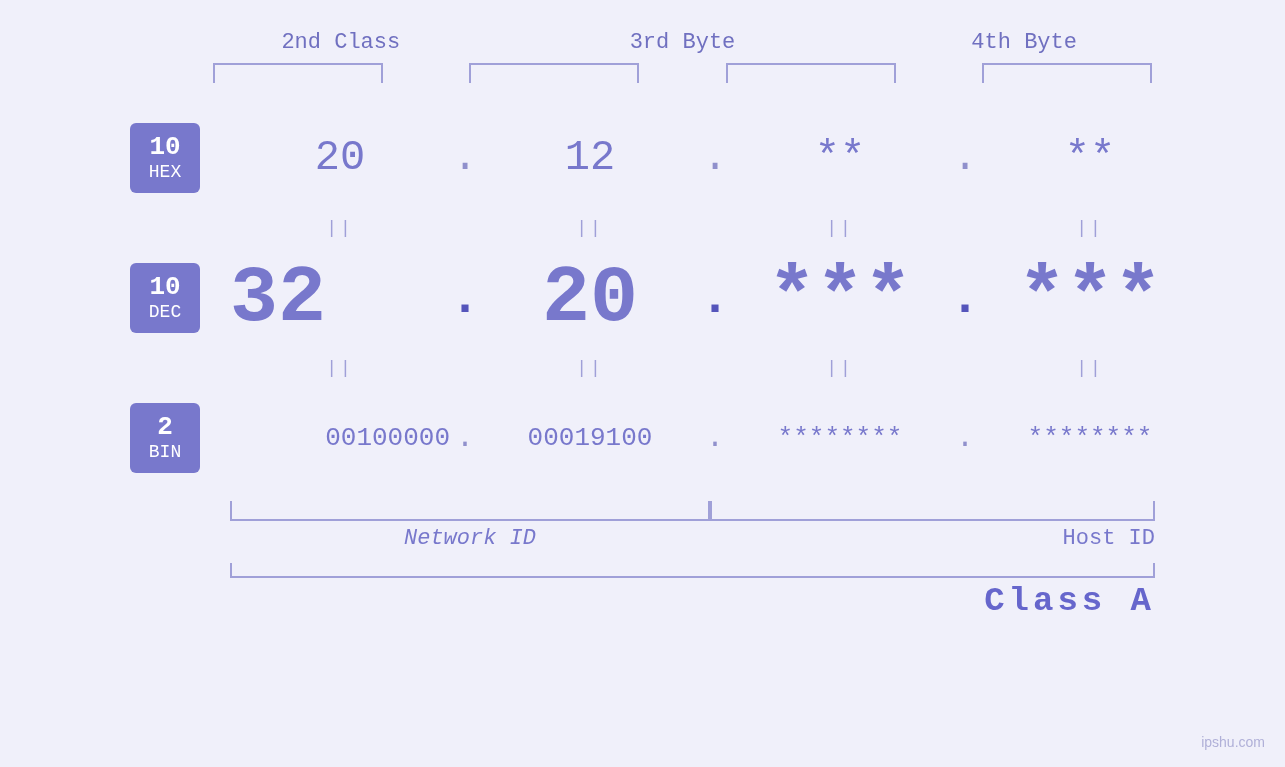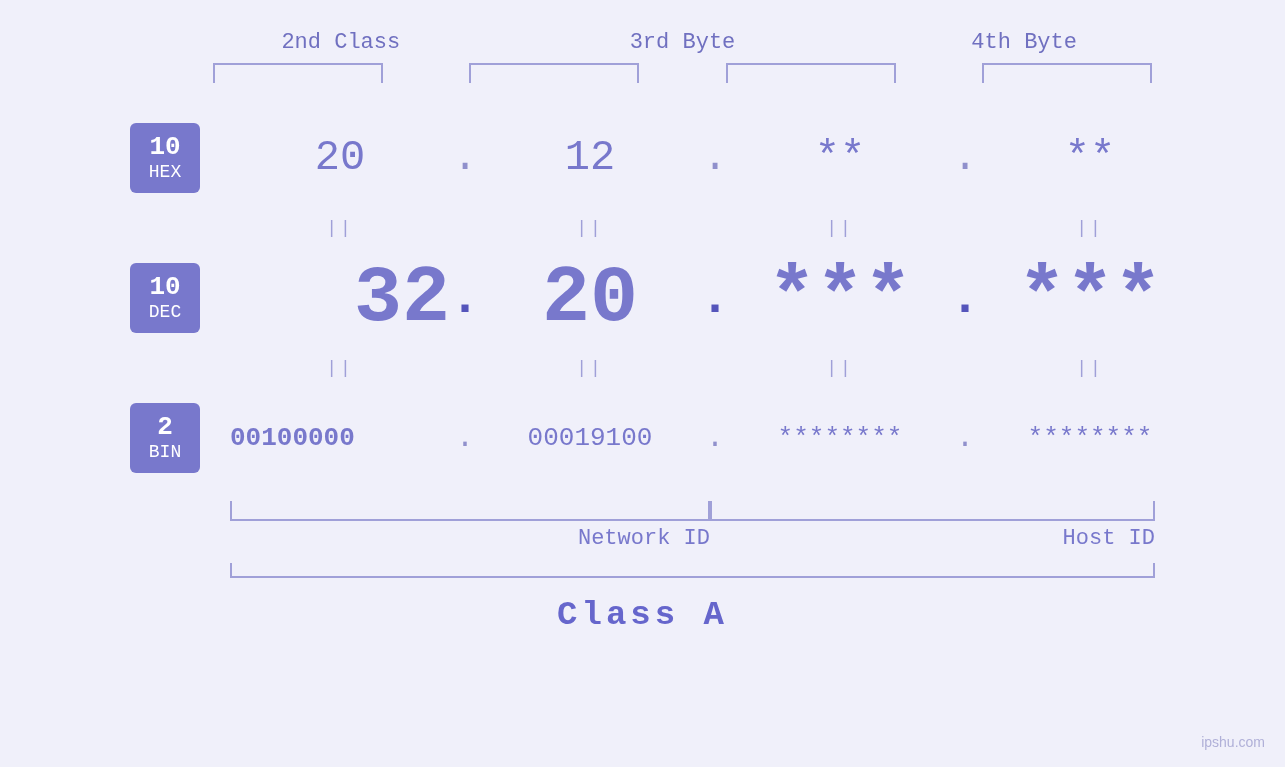--- a/index.html
+++ b/index.html
@@ -221,21 +221,21 @@
   </div>
 
   <div class="full-row" style="margin-top:5px;">
     <div class="spacer">
       <div class="badge">
         <span class="badge-number">10</span>
         <span class="badge-label">DEC</span>
       </div>
     </div>
     <div class="values-section">
-      <div style="width:220px; text-align:right;">
+      <div style="width:220px; text-align:left;">
         <span class="cell-value dec-value">32</span>
       </div>
       <div style="width:30px; text-align:center;">
         <span class="dot-dec">.</span>
       </div>
       <div style="width:220px; text-align:center;">
         <span class="cell-value dec-value">20</span>
       </div>
       <div style="width:30px; text-align:center;">
         <span class="dot-dec">.</span>
@@ -274,21 +274,21 @@
   </div>
 
   <div class="full-row" style="margin-top:5px;">
     <div class="spacer">
       <div class="badge">
         <span class="badge-number">2</span>
         <span class="badge-label">BIN</span>
       </div>
     </div>
     <div class="values-section">
-      <div style="width:220px; text-align:left;font-weight:bold;">
+      <div style="width:220px; text-align:right;">
         <span class="cell-value bin-value">00100000</span>
       </div>
       <div style="width:30px; text-align:center;">
         <span class="dot-bin">.</span>
       </div>
       <div style="width:220px; text-align:center;">
         <span class="cell-value bin-value">00019100</span>
       </div>
       <div style="width:30px; text-align:center;">
         <span class="dot-bin">.</span>
@@ -310,34 +310,34 @@
 
     <div style="display:flex; flex:1;">
       <div style="width:480px; height:20px; border-bottom:2px solid #a0a0d8; border-left:2px solid #a0a0d8; border-right:2px solid #a0a0d8;"></div>
 
       <div style="flex:1; height:20px; border-bottom:2px solid #a0a0d8; border-left:2px solid #a0a0d8; border-right:2px solid #a0a0d8;"></div>
     </div>
   </div>
 
   <div style="display:flex; width:100%; margin-top:5px;">
     <div style="width:100px; flex-shrink:0;"></div>
-    <div style="width:480px; text-align:right;">
+    <div style="width:480px; text-align:center;font-style:italic;">
       <span style="color:#7878cc; font-size:22px; font-family:'Courier New',monospace;">Network ID</span>
     </div>
     <div style="flex:1; text-align:right;">
       <span style="color:#7878cc; font-size:22px; font-family:'Courier New',monospace;">Host ID</span>
     </div>
   </div>
 
   <div style="display:flex; width:100%; margin-top:12px;">
     <div style="width:100px; flex-shrink:0;"></div>
     <div style="flex:1; height:15px; border-bottom:2px solid #a0a0d8; border-left:2px solid #a0a0d8; border-right:2px solid #a0a0d8;"></div>
   </div>
 
-  <div style="width:100%; margin-top:18px; text-align:center;">
+  <div style="width:100%; margin-top:4px; text-align:right;">
     <span style="color:#6666cc; font-size:34px; font-weight:bold; font-family:'Courier New',monospace; letter-spacing:4px;">Class A</span>
   </div>
 
   <div style="position:absolute; bottom:15px; right:20px;">
     <span style="color:#b0b0d8; font-size:14px; font-family:Arial,sans-serif;">ipshu.com</span>
   </div>
 
 </div>
 
 </body></html>

